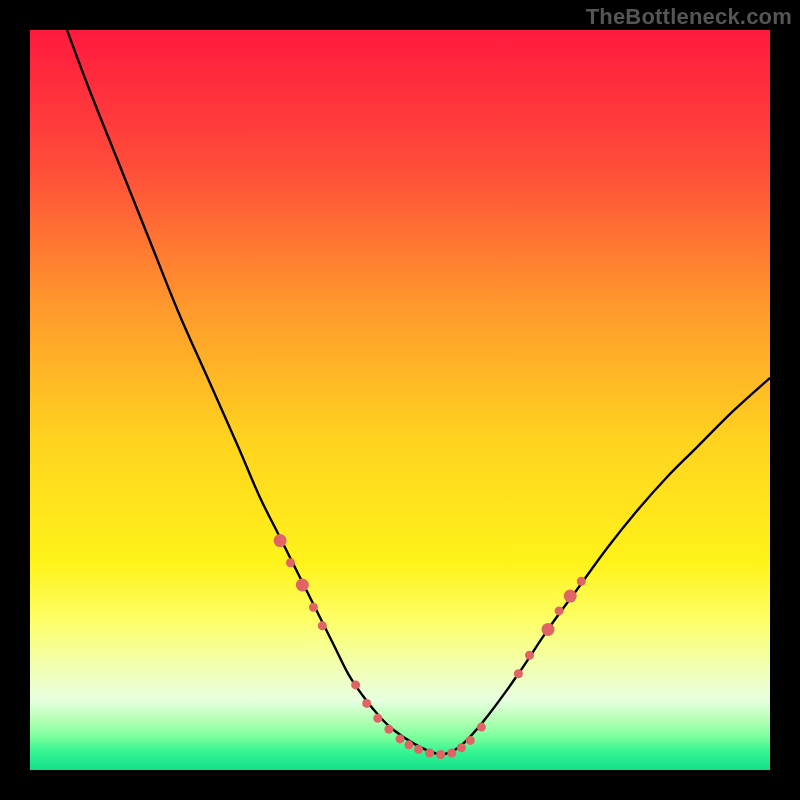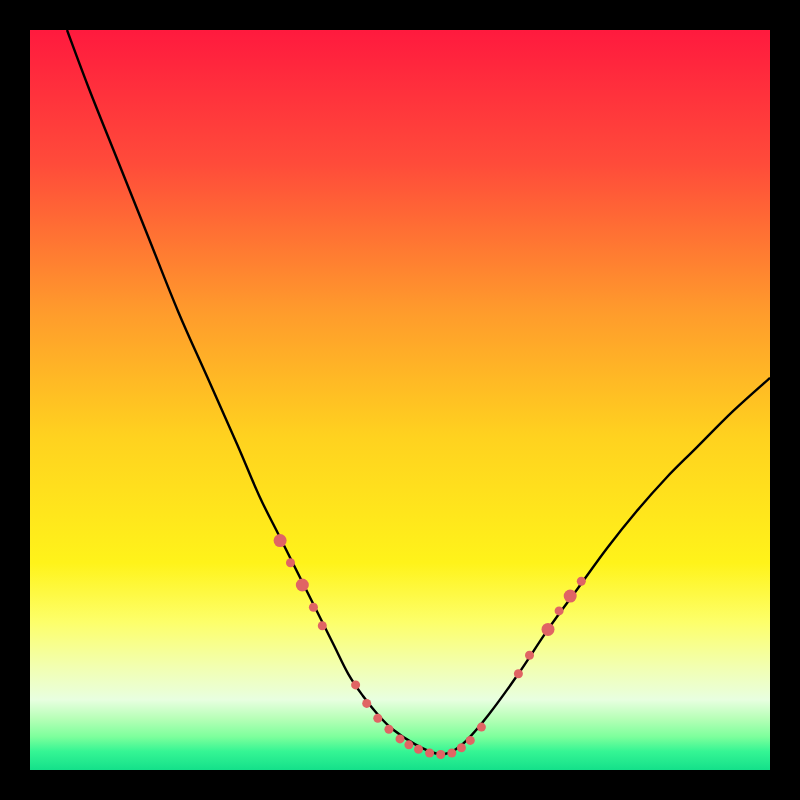--- a/index.html
+++ b/index.html
@@ -86,13 +86,14 @@
           <circle cx="451.40" cy="697.08" r="4.5" fill="#e06464"></circle>
           <circle cx="488.40" cy="643.80" r="4.5" fill="#e06464"></circle>
           <circle cx="499.50" cy="625.30" r="4.5" fill="#e06464"></circle>
           <circle cx="518.00" cy="599.40" r="6.5" fill="#e06464"></circle>
           <circle cx="529.10" cy="580.90" r="4.5" fill="#e06464"></circle>
           <circle cx="540.20" cy="566.10" r="6.5" fill="#e06464"></circle>
           <circle cx="551.30" cy="551.30" r="4.5" fill="#e06464"></circle>
         </g>
     </svg>
   </div>
+  <div class="attribution">TheBottleneck.com</div>
 </div>
 
 </body></html>

